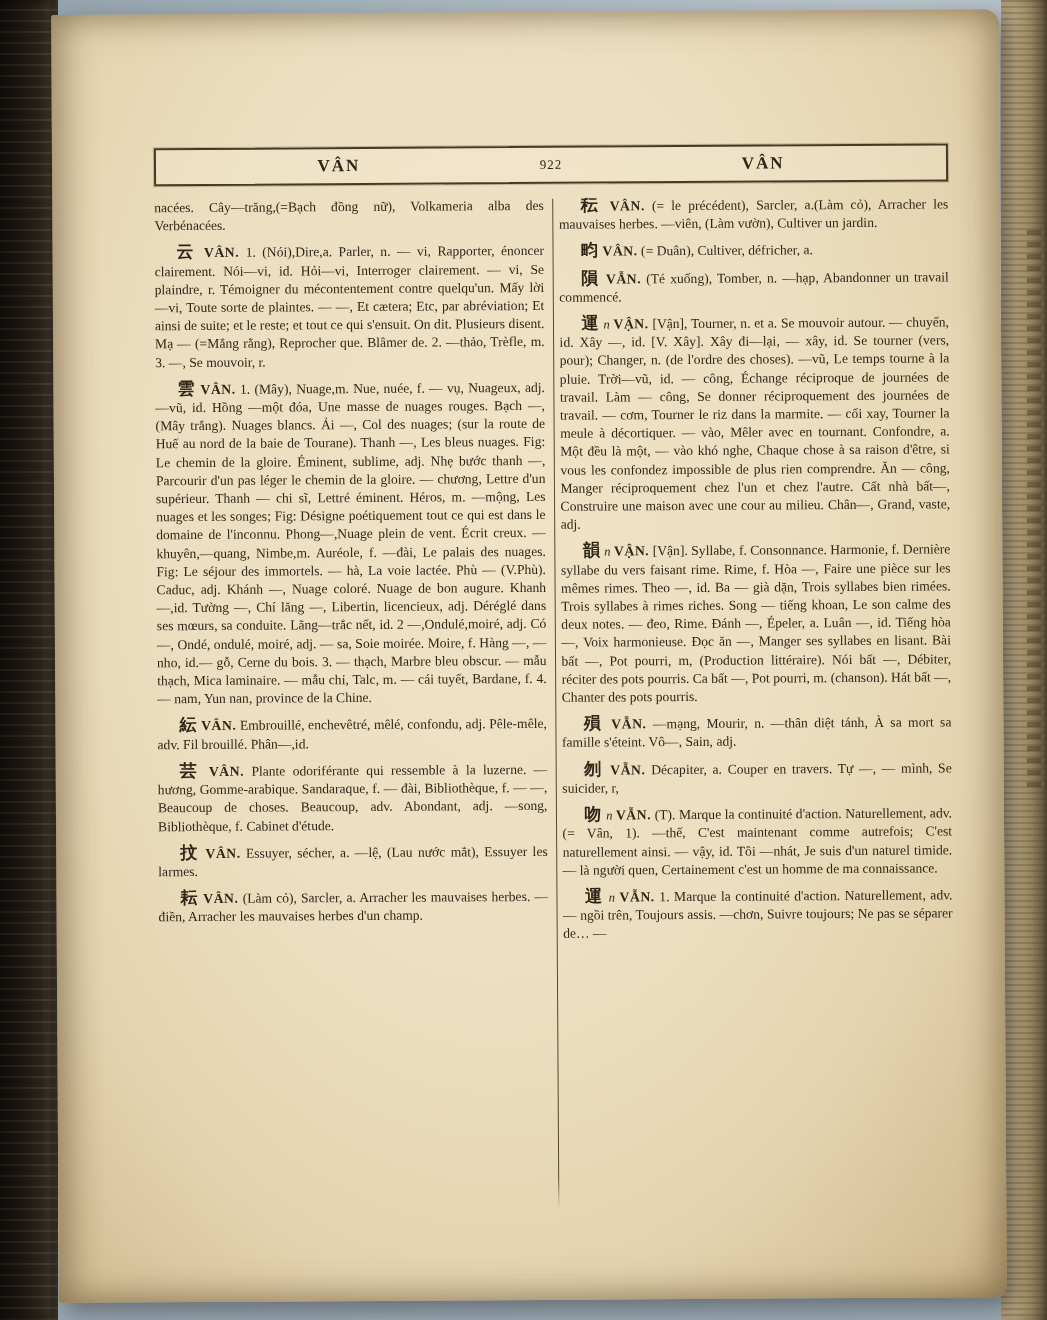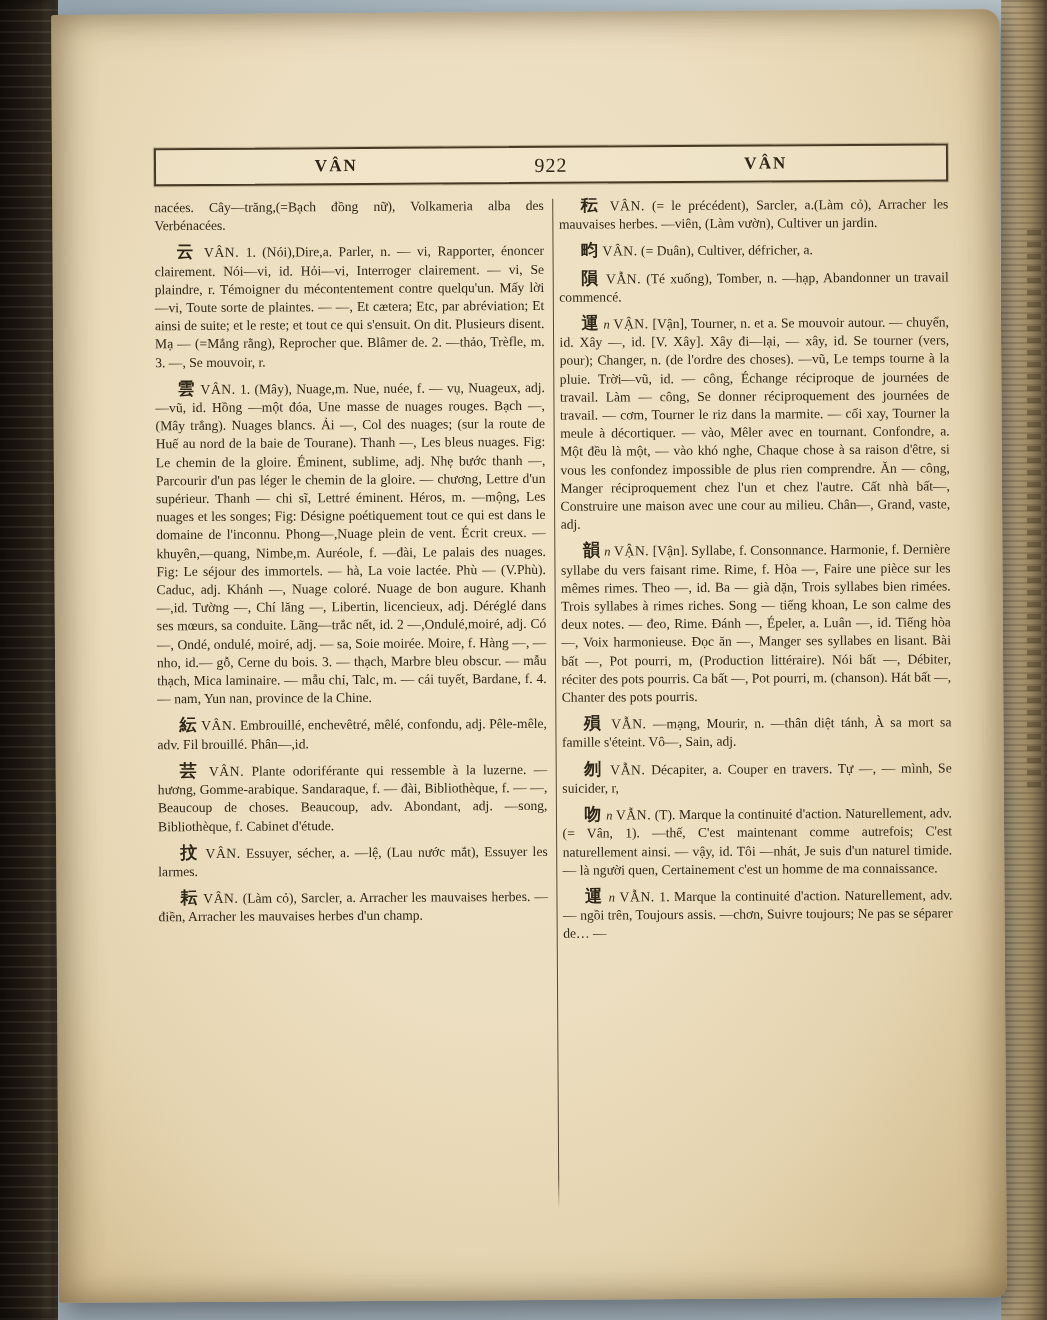--- a/index.html
+++ b/index.html
@@ -61,42 +61,42 @@
     height:34px;
     border:2px solid #473a24;
     box-shadow:0 0 0 1px rgba(71,58,36,.25);
     display:grid;grid-template-columns:1fr auto 1fr;align-items:center;
     background:rgba(255,250,235,.18);
   }
   .header-box .side{
     font-weight:bold;font-size:17px;letter-spacing:2px;text-align:center;
   }
   .header-box .num{
-    font-size:20px;letter-spacing:1px;padding:0 18px;
+    font-size:13px;letter-spacing:1px;padding:0 18px;
   }
   .columns{
     display:flex;
     padding:13px 52px 0 102px;
   }
   .col{
     width:392px;
     font-size:13.6px;line-height:18.2px;
     text-align:justify;
     color:#2e2617;
   }
   .col-rule{
     width:1px;margin:2px 6px 0 8px;
     background:linear-gradient(180deg,#564832 0%,#564832 97%,rgba(86,72,50,0) 100%);
     min-height:1010px;
   }
   .entry{margin:0 0 8px;text-indent:22px;}
   .entry.cont{text-indent:0;}
   .hanzi{font-size:17px;letter-spacing:1px;font-weight:bold;}
   .pre{font-style:italic;font-size:12.5px;}
-  .head{font-weight:normal;letter-spacing:.6px;margin-top:45px;}
+  .head{font-weight:bold;letter-spacing:.6px;margin-top:45px;}
   .body-text{}
 </style>
 </head>
 <body>
 
 <div class="scene">
   <div class="book-spine"></div>
   <div class="page-stack"></div>
   <div class="stack-text"></div>
   <div class="bottom-edges"></div>

